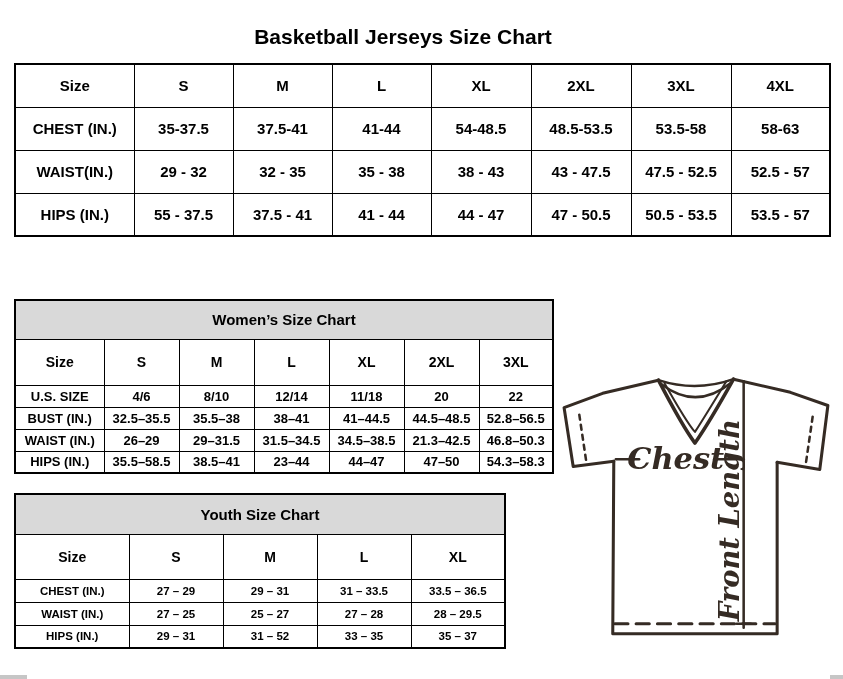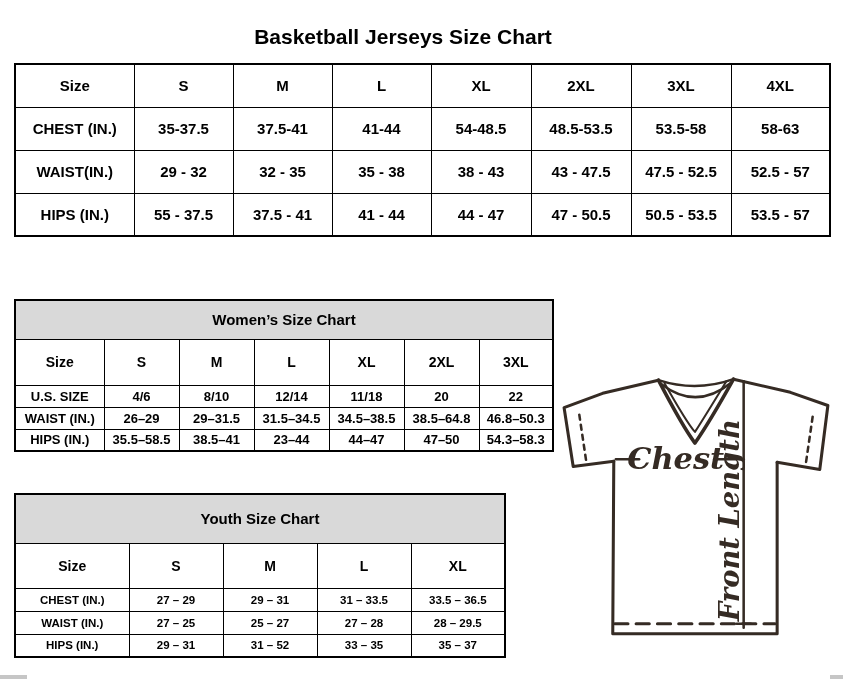--- a/index.html
+++ b/index.html
@@ -26,21 +26,21 @@
   .t-men tr.row-title  { height:41px; }
   .t-men tr.row-head   { height:43px; }
   .t-men tr.row-data   { height:43px; }
   
   .t-women { left:14px; top:299px; width:538px; }
   .t-women tr.row-title { height:39px; }
   .t-women tr.row-head  { height:46px; font-size:14px; }
   .t-women tr.row-data  { height:22px; font-size:13px; }
   
   .t-youth { left:14px; top:493px; width:490px; }
-  .t-youth tr.row-title { height:49px; }
+  .t-youth tr.row-title { height:40px; }
   .t-youth tr.row-head  { height:45px; font-size:14px; }
   .t-youth tr.row-data  { height:23px; font-size:11.5px; }
   
   .jersey-diagram { position:absolute; left:560px; top:372px; width:276px; height:270px; }
   .jersey-diagram svg { width:100%; height:100%; display:block; }
   .jersey-label {
     font-family:"DejaVu Serif","Liberation Serif",serif;
     font-style:italic; font-weight:bold; fill:#352b24;
   }
   
@@ -134,26 +134,35 @@
     <tr class="row-data">
       <th>U.S. SIZE</th>
       <td>4/6</td>
       <td>8/10</td>
       <td>12/14</td>
       <td>11/18</td>
       <td>20</td>
       <td>22</td>
     </tr>
     <tr class="row-data">
+      <th>BUST (IN.)</th>
+      <td>32.5–35.5</td>
+      <td>35.5–38</td>
+      <td>38–41</td>
+      <td>41–44.5</td>
+      <td>44.5–48.5</td>
+      <td>52.8–56.5</td>
+    </tr>
+    <tr class="row-data">
       <th>WAIST (IN.)</th>
       <td>26–29</td>
       <td>29–31.5</td>
       <td>31.5–34.5</td>
       <td>34.5–38.5</td>
-      <td>38.5–64.8</td>
+      <td>21.3–42.5</td>
       <td>46.8–50.3</td>
     </tr>
     <tr class="row-data">
       <th>HIPS (IN.)</th>
       <td>35.5–58.5</td>
       <td>38.5–41</td>
       <td>23–44</td>
       <td>44–47</td>
       <td>47–50</td>
       <td>54.3–58.3</td>

